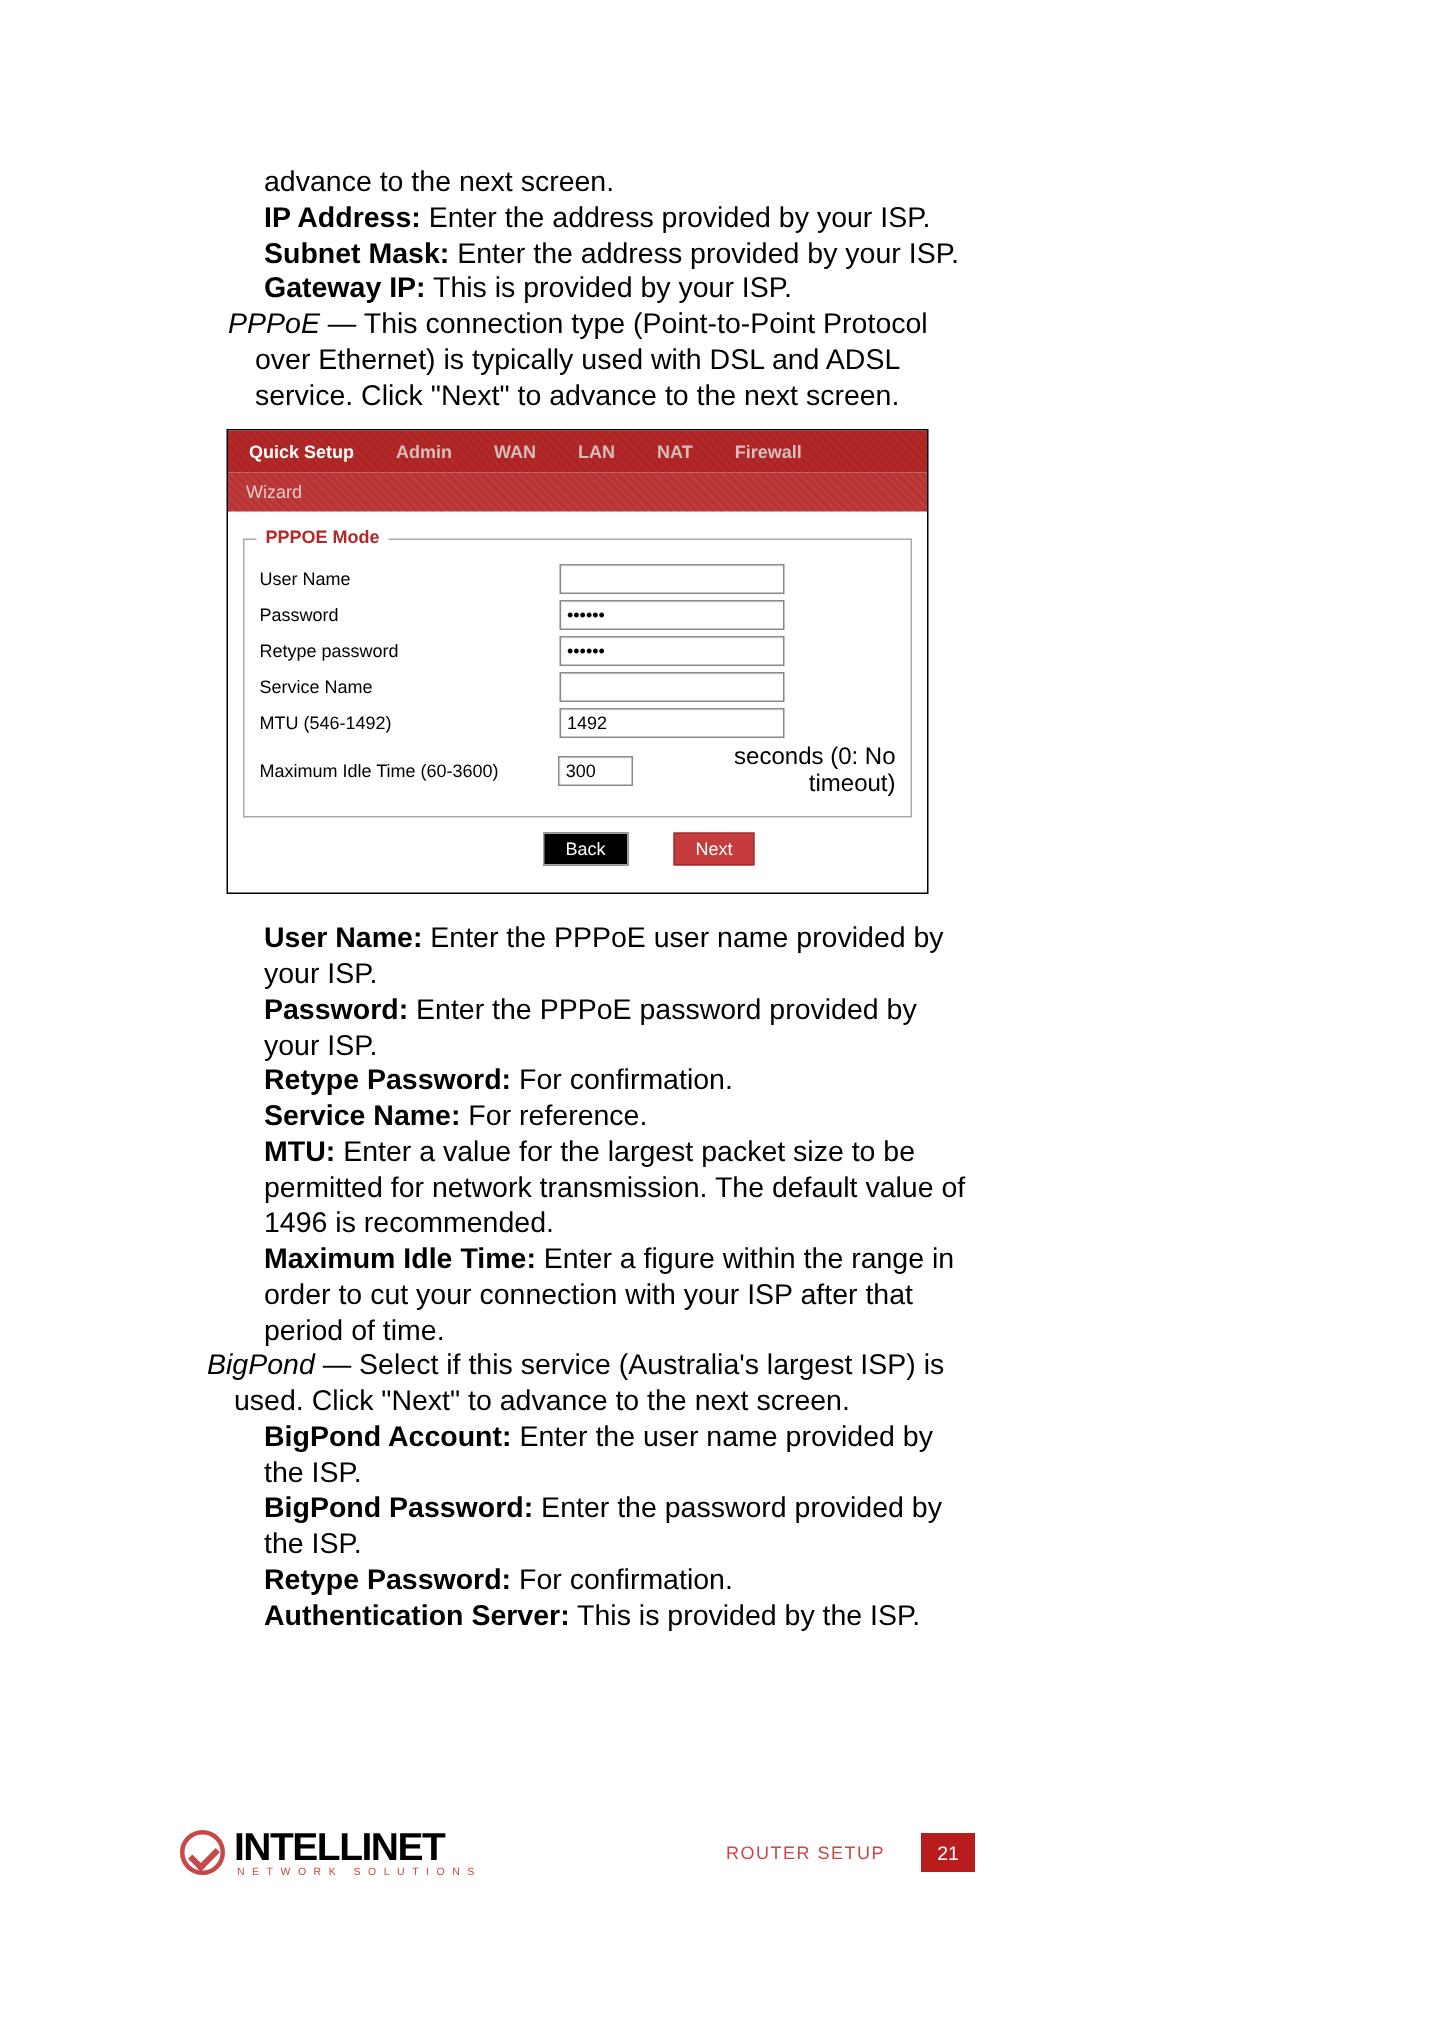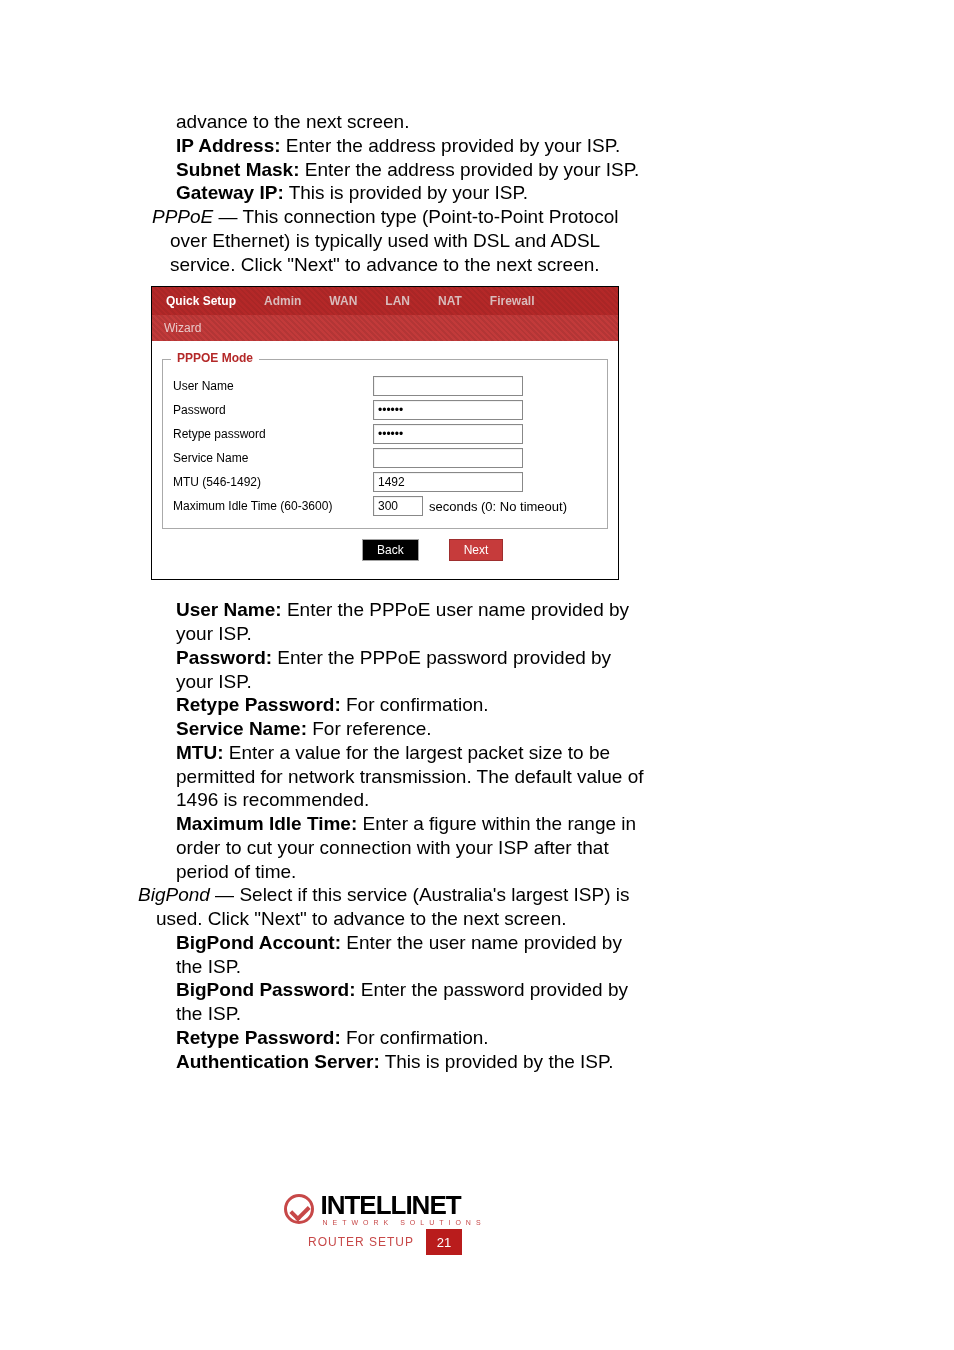--- a/index.html
+++ b/index.html
@@ -97,21 +97,21 @@
     width: 140px;
     padding: 0 4px;
     font-size: 12px;
     line-height: 18px;
     font-family: Arial, sans-serif;
     background: #fff;
     box-shadow: inset 1px 1px 0 rgba(0,0,0,0.05);
   }
   .row .small-inp { width: 40px; }
   .row .after {
-    font-size: 13px;
+    font-size: 16px;
     margin-left: 6px;
     color: #000;
     text-align: right;
   }
   .btn-row {
     display: flex;
     gap: 30px;
     padding: 10px 0 10px 200px;
   }
   .btn-back {
@@ -131,26 +131,25 @@
 
   
   .footer {
     position: absolute;
     bottom: 95px;
     left: 120px;
     right: 120px;
     display: flex;
     justify-content: space-between;
     align-items: center;
-    flex-direction: column;
   }
   .page-right {
     display: flex;
     align-items: center;
-    gap: 12px;
+    gap: 24px;
     justify-content: flex-end;
   }
   .rs-label {
     font-size: 12px;
     letter-spacing: 1px;
     color: #c74848;
   }
   .page-box {
     background: #b91c1c;
     color: #fff;

